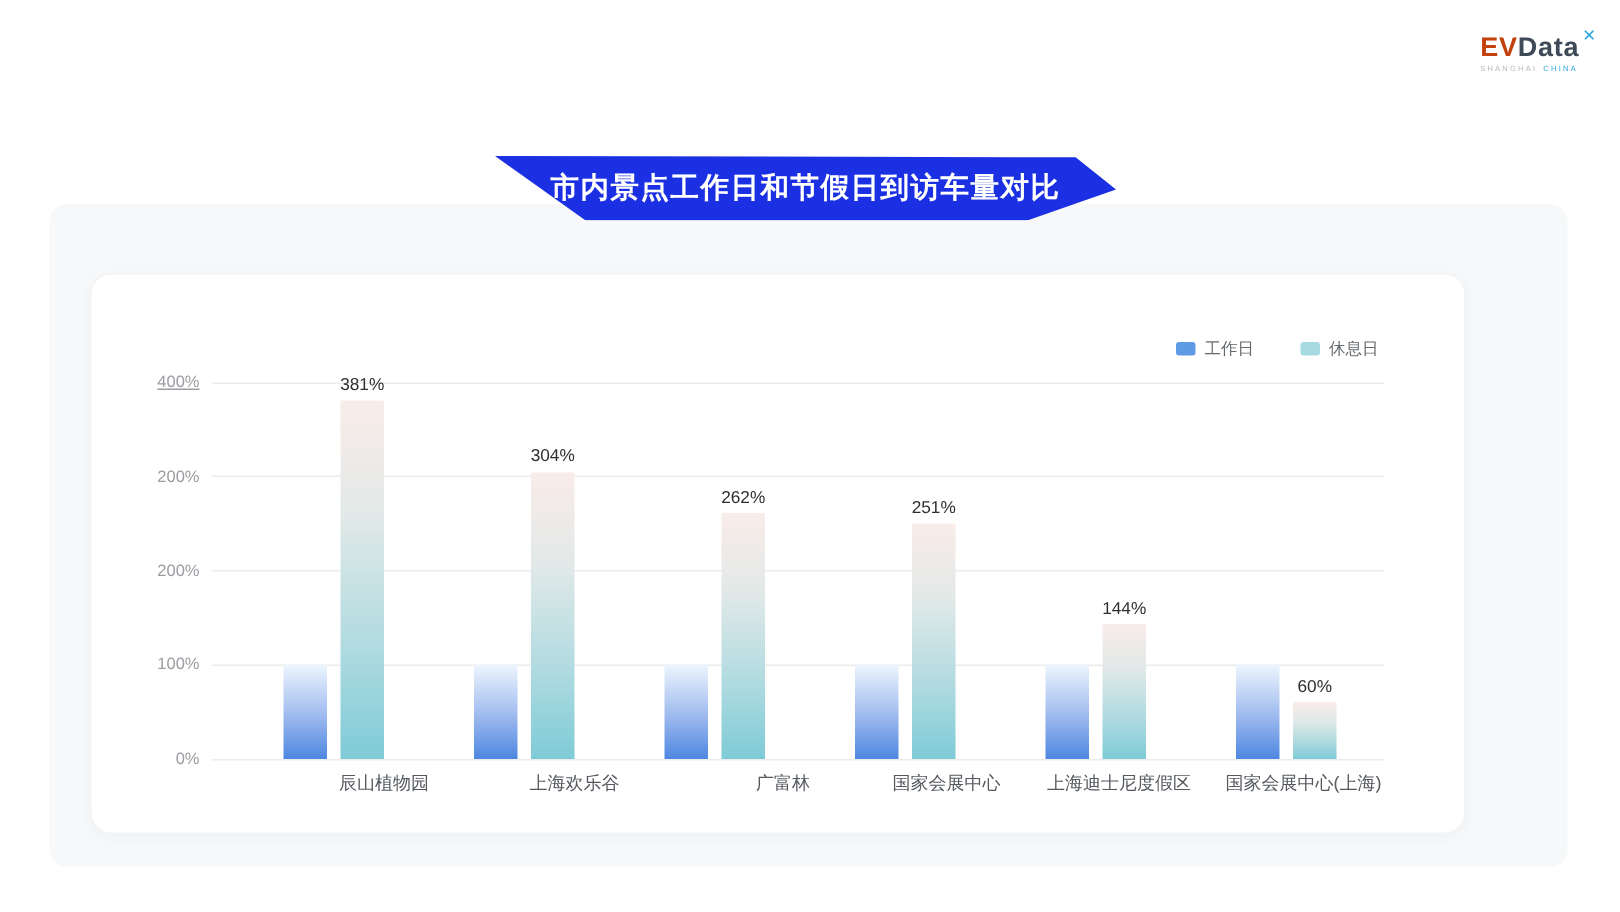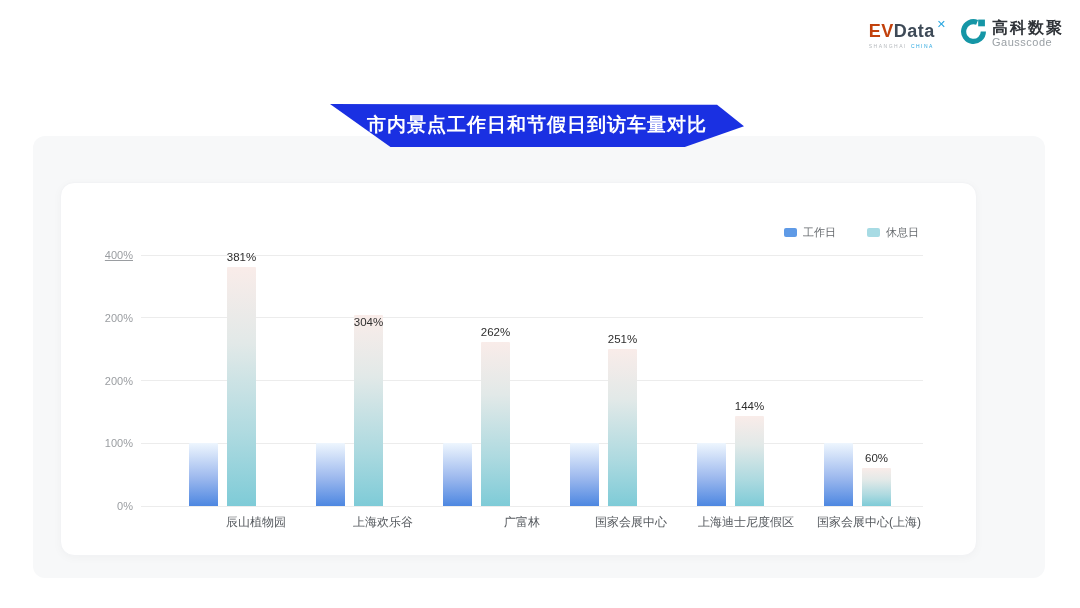--- a/index.html
+++ b/index.html
@@ -66,32 +66,20 @@
       <div class="evdata-row">
         <span class="evdata-ev">EV</span>
         <span class="evdata-data">Data</span>
         <span class="evdata-x">✕</span>
       </div>
       <div class="evdata-sub">
         <span class="sh">SHANGHAI</span>
         <span class="cn">CHINA</span>
       </div>
     </div>
-    <div class="gauss">
-      <span>
-        <svg width="27" height="27" viewBox="0 0 26 26">
-          <path d="M 22.5 13 A 9.5 9.5 0 1 1 16.5 4.2" fill="none" stroke="#1596a6" stroke-width="5"></path>
-          <rect x="17.5" y="1.5" width="6.5" height="6.5" fill="#1596a6"></rect>
-        </svg>
-      </span>
-      <span class="gauss-text">
-        <span class="gauss-cn">高科数聚</span>
-        <span class="gauss-en">Gausscode</span>
-      </span>
-    </div>
   </div>
 
   <div class="banner">
     <span class="banner-title">市内景点工作日和节假日到访车量对比</span>
   </div>
 
   <div class="panel">
     <div class="card">
       <div class="legend" id="legend">
           <div class="legend-item">
@@ -113,21 +101,21 @@
           <div class="gridline" style="bottom: 187.75px;"></div>
           <div class="ytick" style="bottom: 182.25px;">200%</div>
           <div class="gridline" style="bottom: 250.5px;"></div>
           <div class="ytick" style="bottom: 245px; text-decoration: underline;">400%</div>
           <div class="bar bar-work" style="left: 48px; height: 62.75px;"></div>
           <div class="bar bar-rest" style="left: 86px; height: 239.077px;"></div>
           <div class="val-label" style="left: 71.5px; bottom: 243.077px;">381%</div>
           <div class="xlabel" style="left: 18px;">辰山植物园</div>
           <div class="bar bar-work" style="left: 175px; height: 62.75px;"></div>
           <div class="bar bar-rest" style="left: 213px; height: 190.76px;"></div>
-          <div class="val-label" style="left: 198.5px; bottom: 178px;">304%</div>
+          <div class="val-label" style="left: 198.5px; bottom: 196px;">304%</div>
           <div class="xlabel" style="left: 145px;">上海欢乐谷</div>
           <div class="bar bar-work" style="left: 302px; height: 62.75px;"></div>
           <div class="bar bar-rest" style="left: 340px; height: 164.405px;"></div>
           <div class="val-label" style="left: 325.5px; bottom: 168.405px;">262%</div>
           <div class="xlabel" style="left: 272px;">广富林</div>
           <div class="bar bar-work" style="left: 429px; height: 62.75px;"></div>
           <div class="bar bar-rest" style="left: 467px; height: 157.502px;"></div>
           <div class="val-label" style="left: 452.5px; bottom: 161.502px;">251%</div>
           <div class="xlabel" style="left: 399px;">国家会展中心</div>
           <div class="bar bar-work" style="left: 556px; height: 62.75px;"></div>

